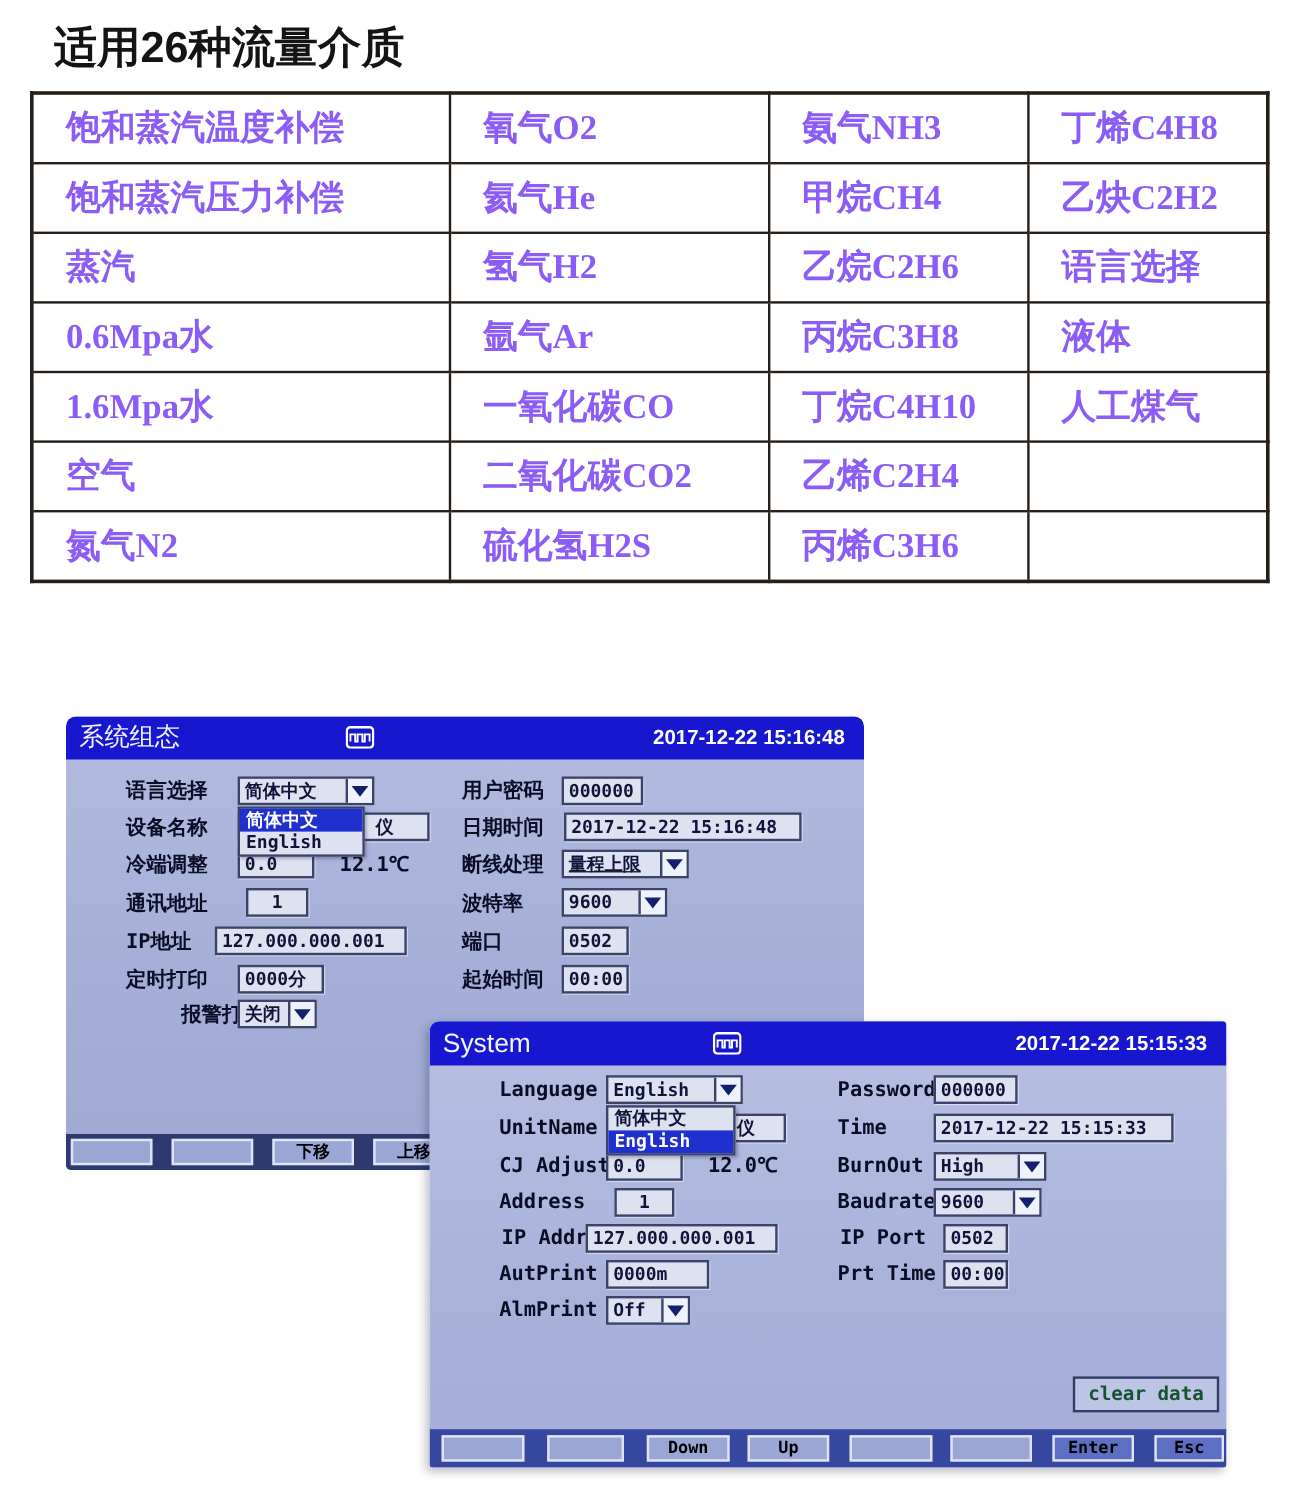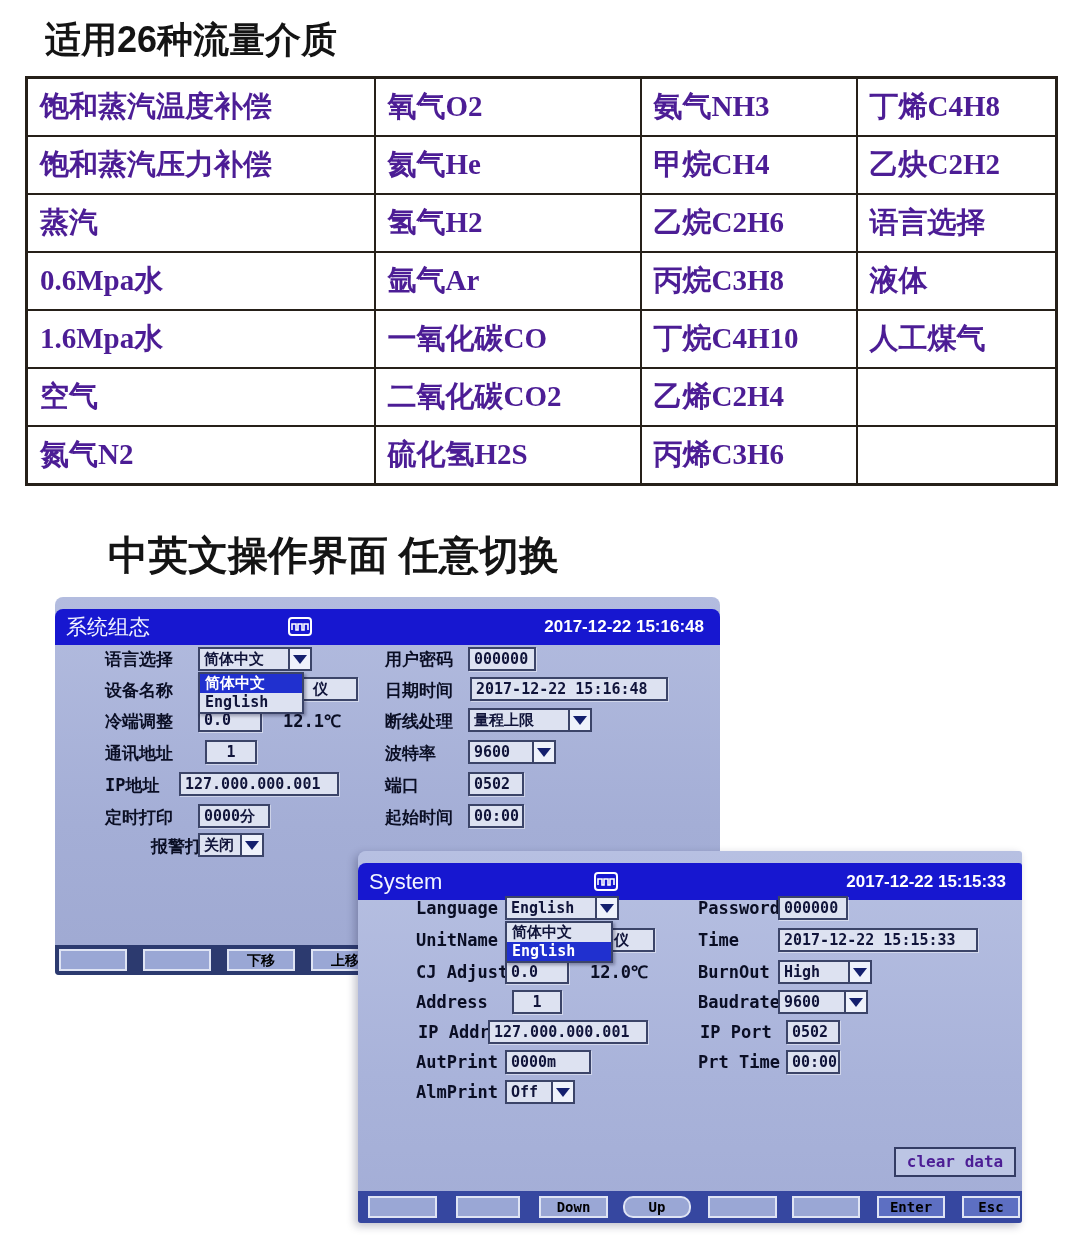--- a/index.html
+++ b/index.html
@@ -3,28 +3,28 @@
 <meta charset="utf-8">
 <style>
   html,body{margin:0;padding:0;background:#fff;}
   #stage{position:relative;width:1080px;height:1244px;background:#fff;overflow:hidden;
          font-family:"Liberation Sans","DejaVu Sans",sans-serif;}
 
   .h1{position:absolute;font-weight:bold;color:#141414;white-space:nowrap;}
 
   
   #media-table{position:absolute;left:25px;top:76px;border-collapse:collapse;table-layout:fixed;}
-  #media-table td{border:2px solid #262019;height:56px;padding:0 0 0 12px;
-      font-family:"Liberation Serif","DejaVu Serif",serif;font-weight:bold;font-size:29px;color:#4c1d95;
+  #media-table td{border:2px solid #262019;height:56px;padding:0 0 0 27px;
+      font-family:"Liberation Serif","DejaVu Serif",serif;font-weight:bold;font-size:29px;color:#8b5cf6;
       white-space:nowrap;overflow:hidden;}
   #media-table{border:3px solid #262019;}
 
   
   .screen{position:absolute;overflow:hidden;}
-  .titlebar{position:absolute;left:0;top:0;right:0;height:36px;background:#1717d0;margin-top:12px;}
+  .titlebar{position:absolute;left:0;top:0;right:0;height:36px;background:#1717d0;}
   .tb-title{position:absolute;left:11px;top:0;line-height:36px;color:#f2f4ff;font-size:21px;
             font-weight:normal;white-space:nowrap;}
   .tb-date{position:absolute;right:16px;top:0;line-height:36px;color:#ffffff;font-weight:bold;
            font-size:17px;white-space:nowrap;}
   .tb-icon{position:absolute;top:8px;}
 
   .lbl{position:absolute;font-family:"DejaVu Sans Mono","Liberation Mono",monospace;
        font-weight:bold;font-size:17px;color:#0a0e24;white-space:nowrap;line-height:18px;}
   .fld{position:absolute;height:24px;box-sizing:border-box;background:#dde2f1;
        border:2px solid #3b4468;box-shadow:1px 1px 0 rgba(255,255,255,.45);
@@ -50,21 +50,21 @@
 
   .btnbar{position:absolute;left:0;right:0;bottom:0;}
   .bbtn{position:absolute;top:4px;height:22px;box-sizing:border-box;background:#9aa7d5;
         border:2px solid #dfe4f4;text-align:center;
         font-family:"DejaVu Sans Mono","Liberation Mono",monospace;font-weight:bold;font-size:14px;
         line-height:18px;color:#000;}
   .bbtn.dark{background:#5d6fc2;}
 
   .clearbtn{position:absolute;box-sizing:border-box;background:#bcc5e4;border:2px solid #333c64;
         font-family:"DejaVu Sans Mono","Liberation Mono",monospace;font-weight:bold;font-size:16px;
-        color:#4c1d95;text-align:center;line-height:26px;}
+        color:#14532d;text-align:center;line-height:26px;}
 </style>
 </head>
 <body>
 
 <div id="stage">
 
   <div class="h1" style="left:45px;top:16px;font-size:36px;">适用26种流量介质</div>
 
   <table id="media-table">
     <colgroup>
@@ -112,21 +112,20 @@
     </tr>
     <tr>
       <td>氮气N2</td>
       <td>硫化氢H2S</td>
       <td>丙烯C3H6</td>
       <td></td>
     </tr>
   </tbody>
     </table>
 
-  <div class="h1" style="left:108px;top:528px;font-size:40px;">中英文操作界面 任意切换</div>
 
   <div class="screen" id="cn-screen" style="left:55px;top:597px;width:665px;height:378px;z-index:1;
               background:linear-gradient(180deg,#b3bcdf 0%,#a4aed6 60%,#9fa9d2 100%);
               border-radius:8px 8px 4px 4px;">
     <div class="titlebar" style="border-radius:8px 8px 0 0;">
       <span class="tb-title">系统组态</span>
       <span class="tb-icon" style="left:233px;">
         <svg width="24" height="19" viewBox="0 0 24 19">
           <rect x="1" y="1" width="22" height="17" rx="3" fill="none" stroke="#ffffff" stroke-width="2"></rect>
           <path d="M4 13 V7 H8 V13 H10 V7 H14 V13 H16 V7 H20 V13" fill="none" stroke="#ffffff" stroke-width="1.6"></path>
@@ -167,21 +166,21 @@
       <span class="arr"></span>
     </div>
 
     <span class="lbl" style="left:330px;top:53px;">用户密码</span>
     <div class="fld" style="left:413px;top:50px;width:68px;">000000</div>
 
     <span class="lbl" style="left:330px;top:84px;">日期时间</span>
     <div class="fld" style="left:415px;top:80px;width:198px;">2017-12-22 15:16:48</div>
 
     <span class="lbl" style="left:330px;top:115px;">断线处理</span>
-    <div class="dd" style="left:413px;top:111px;width:124px;">
+    <div class="dd" style="left:413px;top:111px;width:106px;text-decoration:underline;">
       <span class="ddv">量程上限</span>
       <span class="arr"></span>
     </div>
 
     <span class="lbl" style="left:330px;top:147px;">波特率</span>
     <div class="dd" style="left:413px;top:143px;width:88px;">
       <span class="ddv">9600</span>
       <span class="arr"></span>
     </div>
 
@@ -268,21 +267,21 @@
 
     <span class="lbl" style="left:340px;top:202px;">Prt Time</span>
     <div class="fld" style="left:428px;top:199px;width:54px;">00:00</div>
 
     <div class="clearbtn" style="left:536px;top:296px;width:122px;height:30px;">clear data</div>
 
     <div class="btnbar" style="height:32px;background:#3647a0;">
       <div class="bbtn" style="left:10px;width:69px;top:5px;"></div>
       <div class="bbtn" style="left:98px;width:64px;top:5px;"></div>
       <div class="bbtn" style="left:181px;width:69px;top:5px;">Down</div>
-      <div class="bbtn" style="left:265px;width:68px;top:5px;border-radius:10px;">Up</div>
+      <div class="bbtn" style="left:265px;width:68px;top:5px;">Up</div>
       <div class="bbtn" style="left:350px;width:69px;top:5px;"></div>
       <div class="bbtn" style="left:434px;width:68px;top:5px;"></div>
       <div class="bbtn dark" style="left:519px;width:68px;top:5px;">Enter</div>
       <div class="bbtn dark" style="left:604px;width:58px;top:5px;">Esc</div>
     </div>
   </div>
 
 </div>
 
 </body></html>

